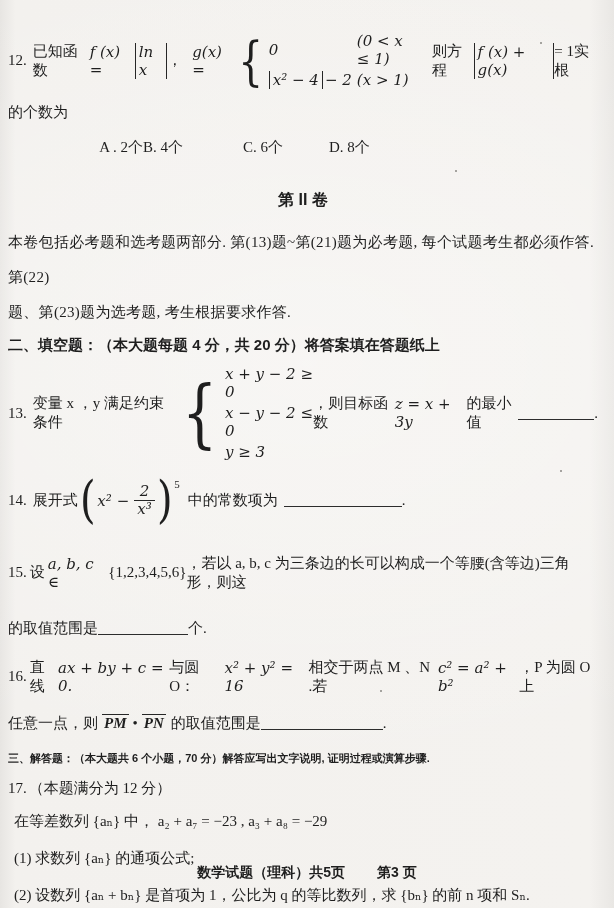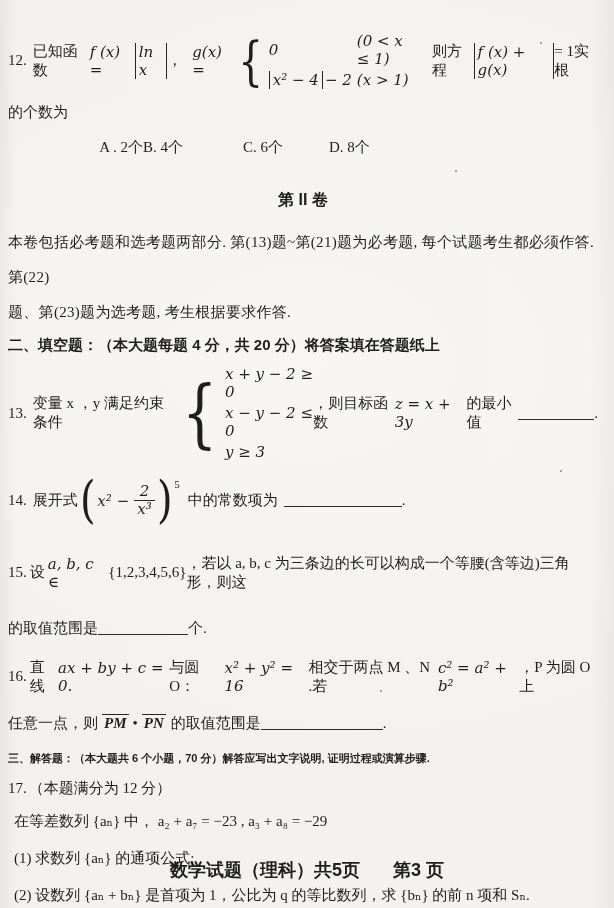--- a/index.html
+++ b/index.html
@@ -32,21 +32,21 @@
   .frac .den-l { border-top:1.2px solid #262626; padding:0 3px; }
   .paren { font-family:"DejaVu Serif",serif; font-weight:300; line-height:.95; display:inline-block; transform:scaleX(.8); }
   .pow { font-size:11px; align-self:flex-start; margin-top:1px; }
   .vec { border-top:1.4px solid #262626; padding:0 2px; font-style:italic; font-weight:600; }
   .blank { display:inline-block; border-bottom:1.3px solid #2c2c2c; height:12px; vertical-align:-3px; }
   .qnum { margin-right:6px; }
   .choices { display:flex; margin:16px 0 0 30px; }
   .intro-line { line-height:35px; letter-spacing:.3px; }
   .footer {
     position:absolute; left:0; right:0; bottom:26px;
-    text-align:center; font-size:18px;
+    text-align:center; font-size:14px;
   }
   .footer span { margin:0 14px; }
   .speck { position:absolute; background:#8a8885; border-radius:50%; }
 </style>
 </head>
 <body>
 
 <div class="page">
 
   <div class="row" style="margin-top:8px;">

